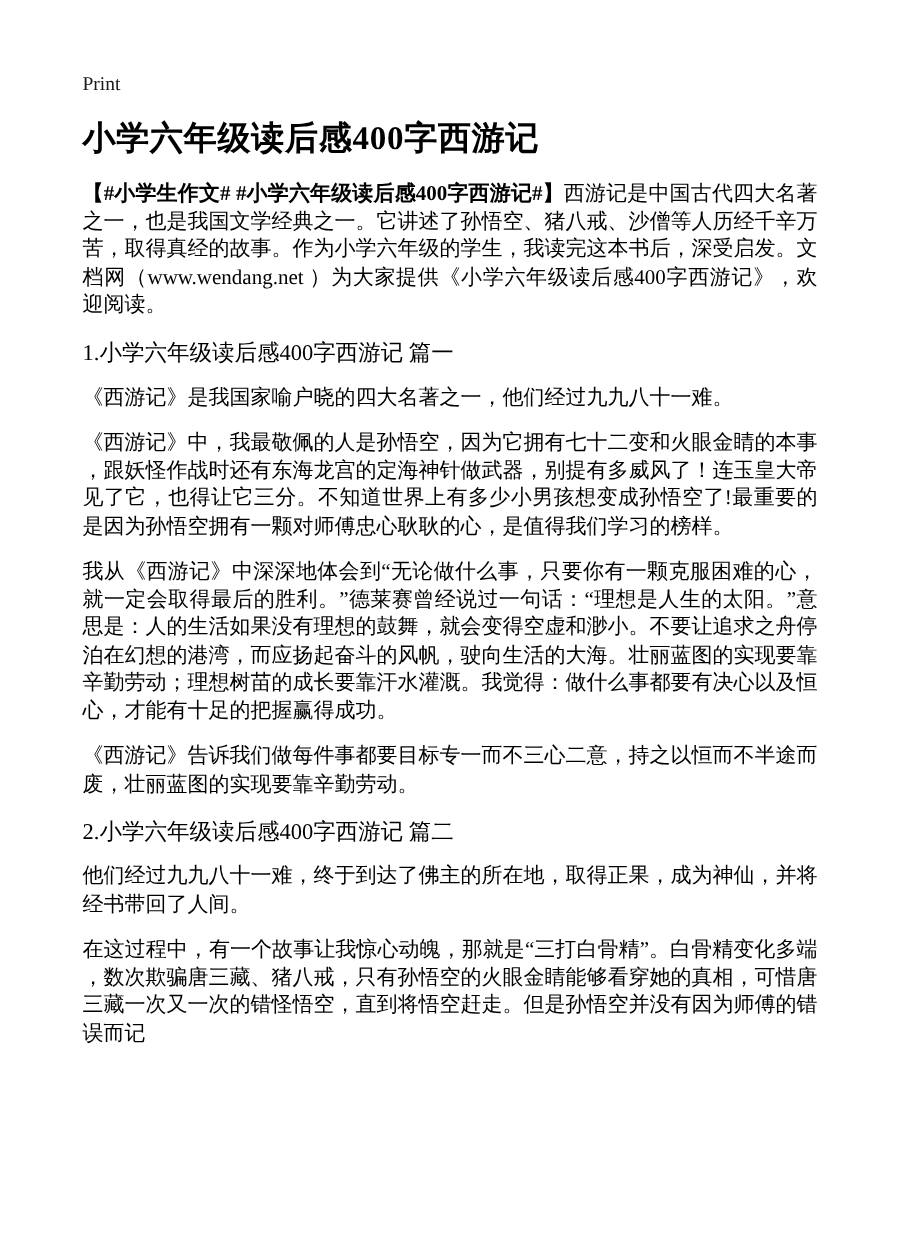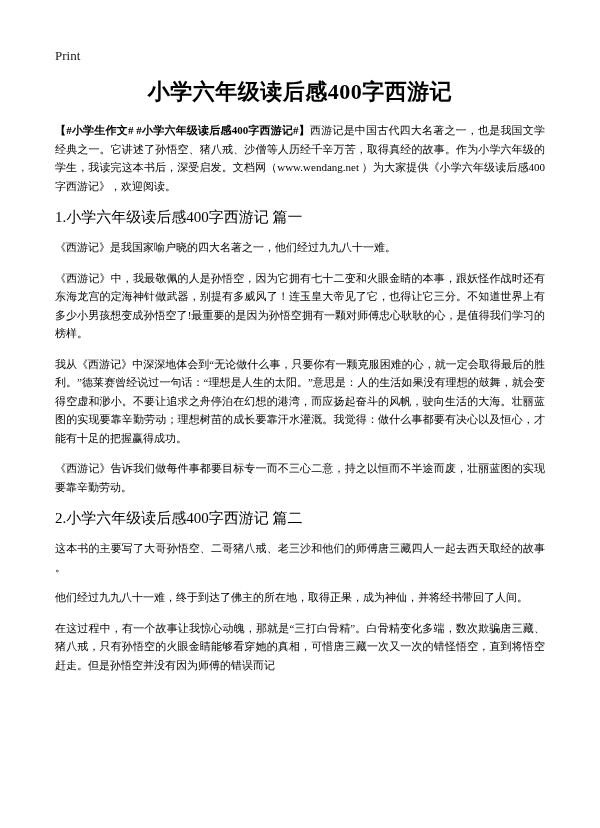--- a/index.html
+++ b/index.html
@@ -24,26 +24,26 @@
     margin: 0 0 13px 0;
     color: #1a1a1a;
     cursor: pointer;
     width: -moz-fit-content;
     width: fit-content;
   }
   h1.title {
     font-size: 22px;
     line-height: 29px;
     font-weight: 700;
-    text-align: center;
+    text-align: left;
     margin: 0 0 15px 0;
     letter-spacing: 0.5px;
   }
   p.para {
-    font-size: 11px;
+    font-size: 14px;
     line-height: 18.5px;
     margin: 0 0 12px 0;
     text-align: justify;
     line-break: anywhere;
     word-break: break-all;
   }
   p.para .tag {
     font-weight: 700;
   }
   h2.heading {
@@ -71,19 +71,18 @@
 
   <p class="para">《西游记》中，我最敬佩的人是孙悟空，因为它拥有七十二变和火眼金睛的本事，跟妖怪作战时还有东海龙宫的定海神针做武器，别提有多威风了！连玉皇大帝见了它，也得让它三分。不知道世界上有多少小男孩想变成孙悟空了!最重要的是因为孙悟空拥有一颗对师傅忠心耿耿的心，是值得我们学习的榜样。</p>
 
   <p class="para">我从《西游记》中深深地体会到“无论做什么事，只要你有一颗克服困难的心，就一定会取得最后的胜利。”德莱赛曾经说过一句话：“理想是人生的太阳。”意思是：人的生活如果没有理想的鼓舞，就会变得空虚和渺小。不要让追求之舟停泊在幻想的港湾，而应扬起奋斗的风帆，驶向生活的大海。壮丽蓝图的实现要靠辛勤劳动；理想树苗的成长要靠汗水灌溉。我觉得：做什么事都要有决心以及恒心，才能有十足的把握赢得成功。</p>
 
   <p class="para">《西游记》告诉我们做每件事都要目标专一而不三心二意，持之以恒而不半途而废，壮丽蓝图的实现要靠辛勤劳动。</p>
 
   <h2 class="heading">2.小学六年级读后感400字西游记 篇二</h2>
 
 
-  <p class="para">这本书的主要写了大哥孙悟空、二哥猪八戒、老三沙和他们的师傅唐三藏四人一起去西天取经的故事。</p>
 
   <p class="para">他们经过九九八十一难，终于到达了佛主的所在地，取得正果，成为神仙，并将经书带回了人间。</p>
 
   <p class="para">在这过程中，有一个故事让我惊心动魄，那就是“三打白骨精”。白骨精变化多端，数次欺骗唐三藏、猪八戒，只有孙悟空的火眼金睛能够看穿她的真相，可惜唐三藏一次又一次的错怪悟空，直到将悟空赶走。但是孙悟空并没有因为师傅的错误而记</p>
 
 </div>
 
 </body></html>

